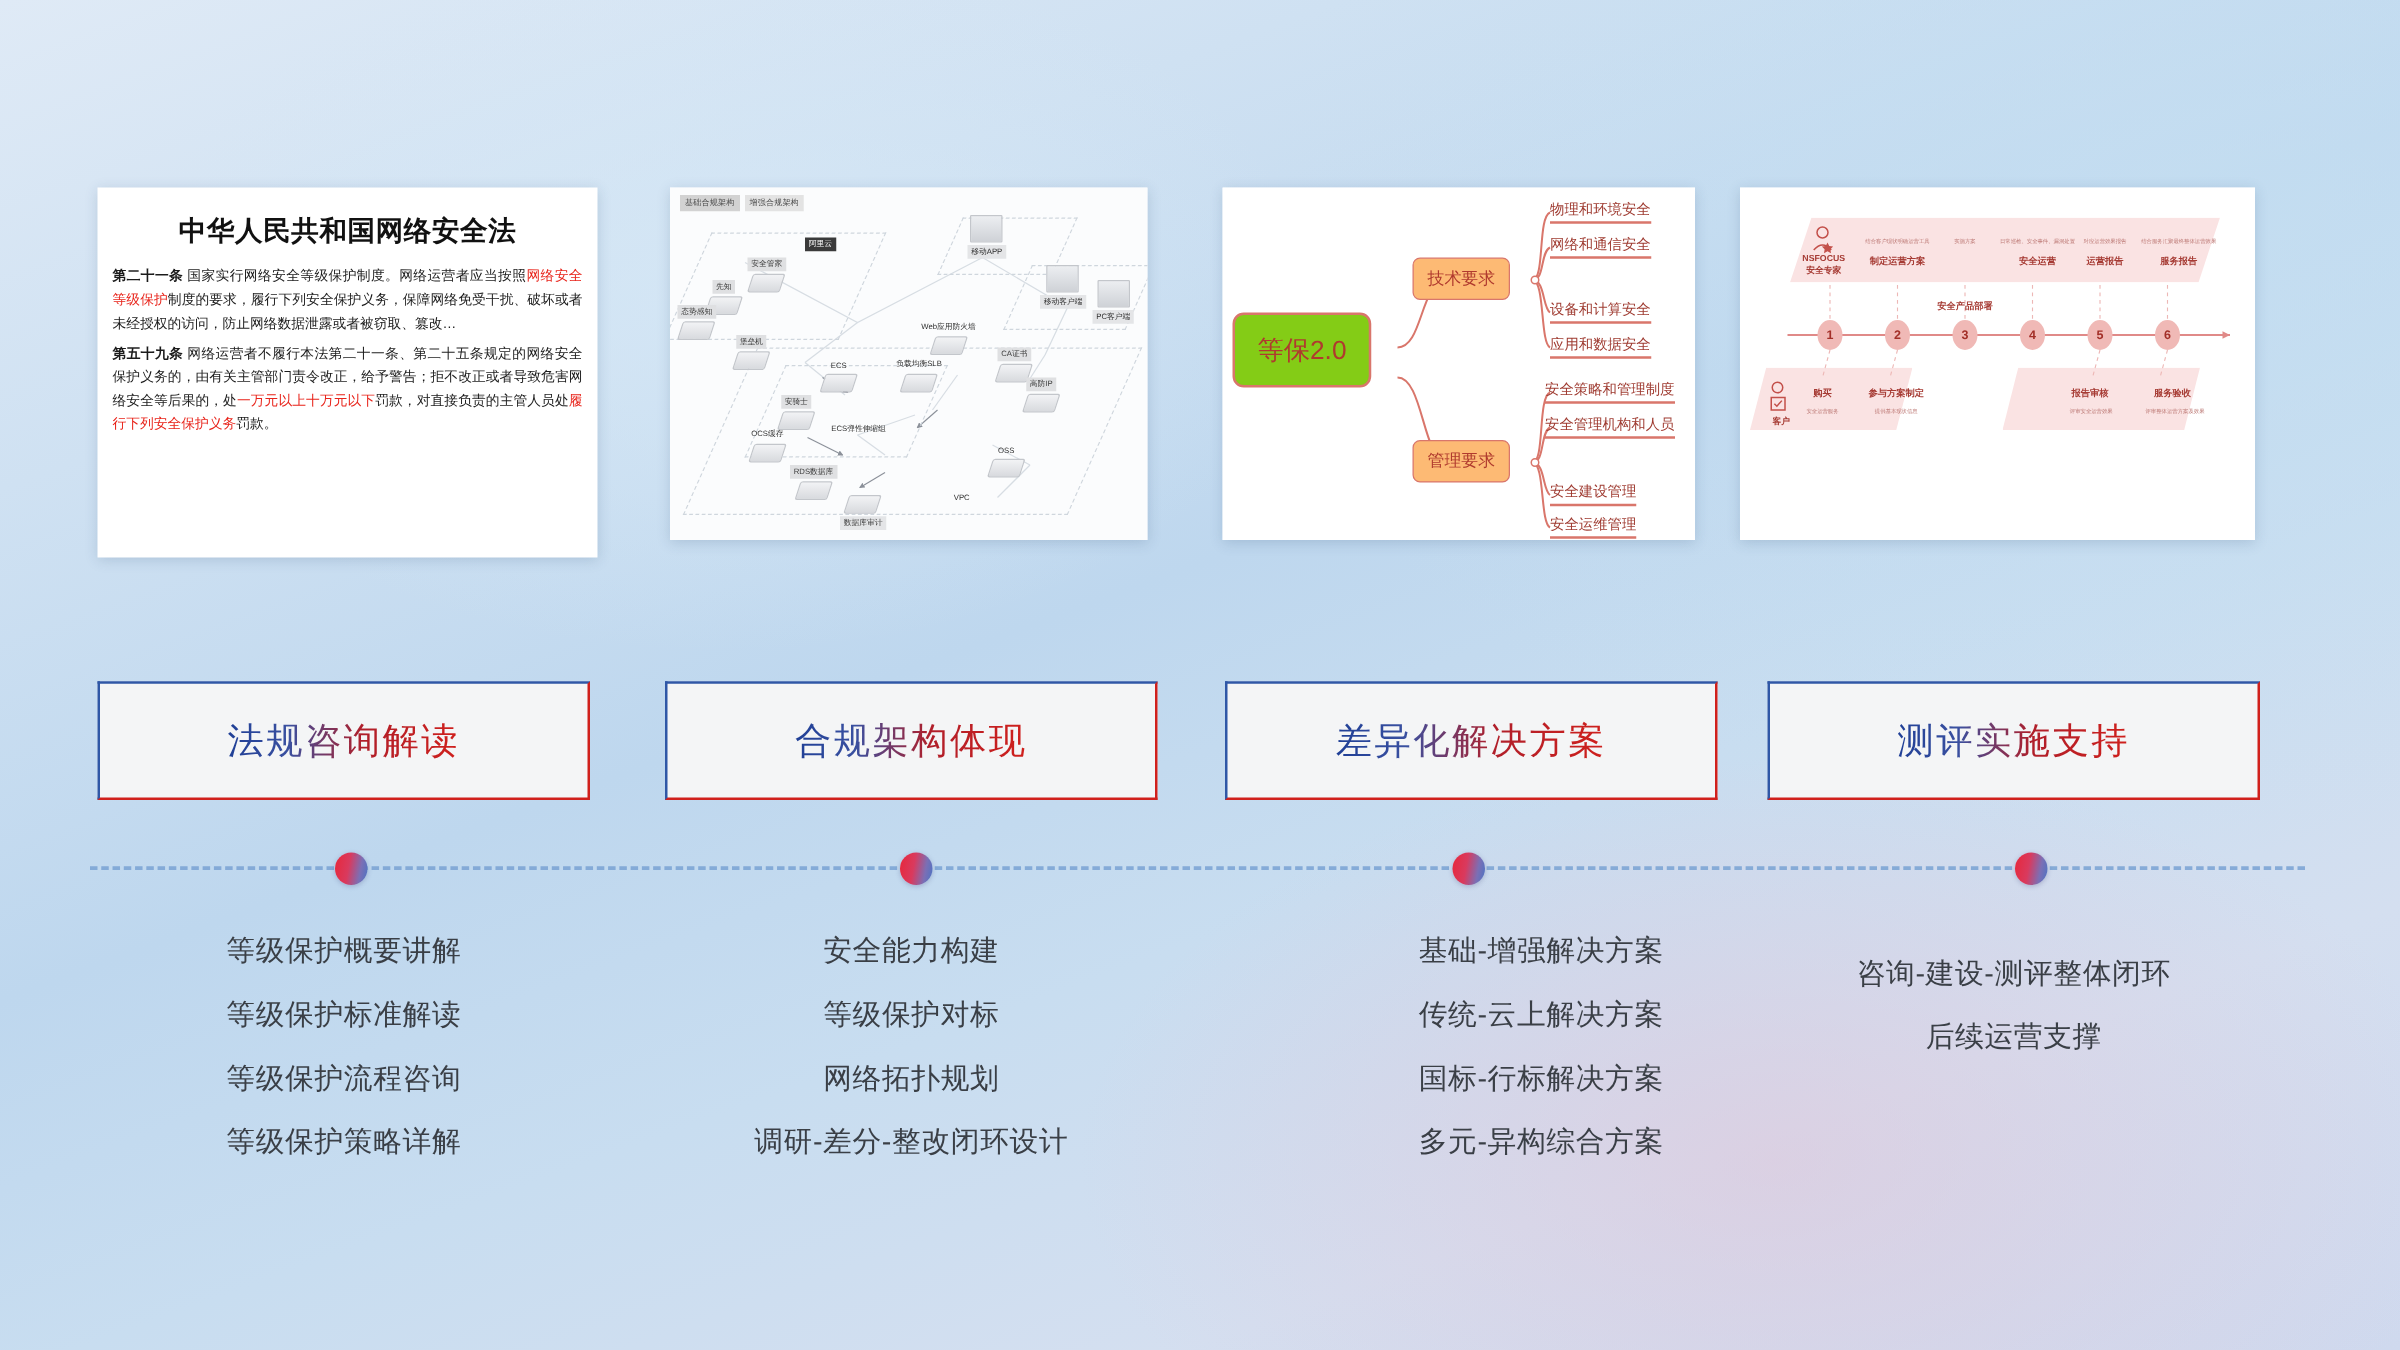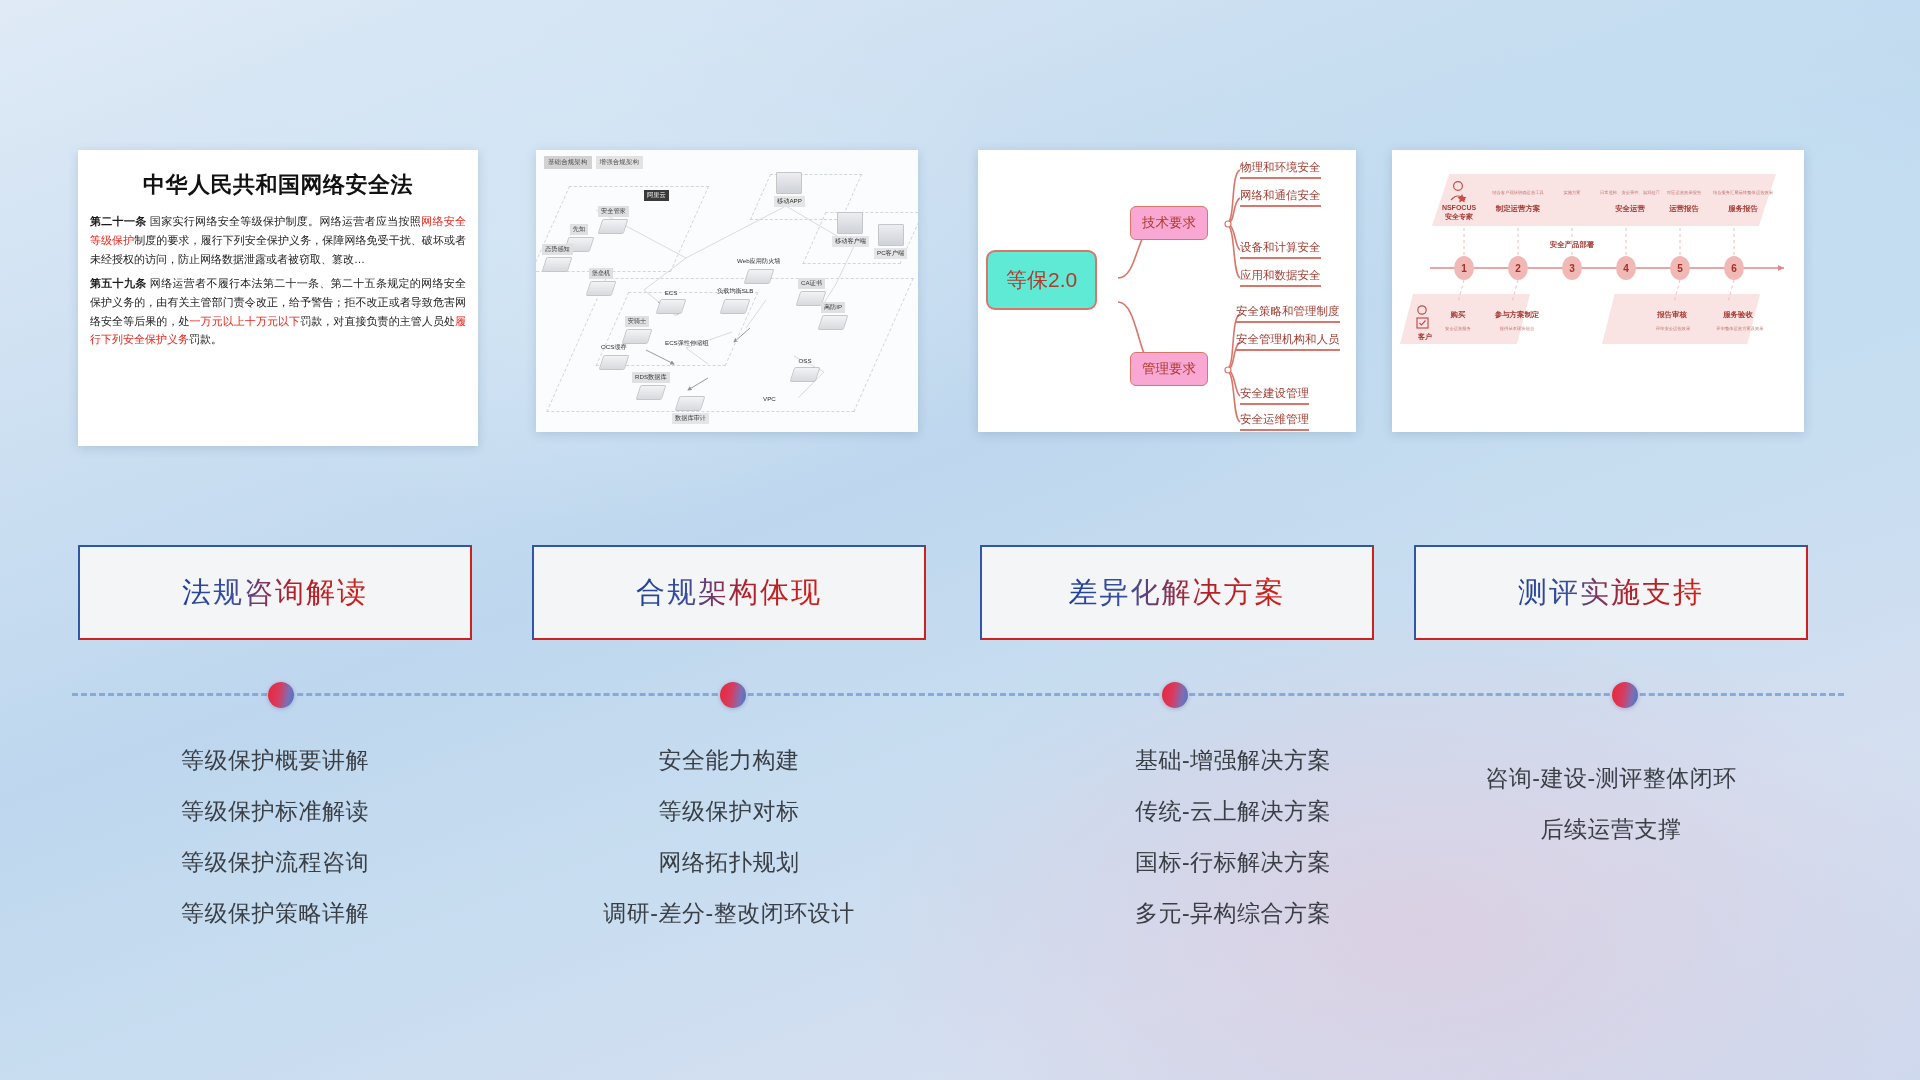--- a/index.html
+++ b/index.html
@@ -51,25 +51,25 @@
   .node .tag.below { margin:2px 0 0; background:#e4e5e7; }
   .arch svg { position:absolute; inset:0; width:100%; height:100%; }
 
   
   .mind { position:relative; width:100%; height:100%; background:#fff; }
   .mind svg { position:absolute; inset:0; width:100%; height:100%; }
   .mind .mroot, .mind .mbranch, .mind .mleaf {
     position:absolute; color:#c0392b; font-size:12px; white-space:nowrap; text-align:center;
   }
   .mind .mroot {
-    background:#5eead4; border:2.5px solid #d9766b; border-radius:9px;
+    background:#84cc16; border:2.5px solid #d9766b; border-radius:9px;
     font-size:21px; padding:14px 18px; color:#b03a2e;
   }
   .mind .mbranch {
-    background:#f9a8d4; border:1.6px solid #d9766b; border-radius:6px;
+    background:#fdba74; border:1.6px solid #d9766b; border-radius:6px;
     padding:7px 11px; font-size:13.5px; color:#b03a2e;
   }
   .mind .mleaf { font-size:11.5px; color:#9f3b31; padding-bottom:2px; border-bottom:2px solid #d9766b; }
 
   
   .nsf { position:relative; width:100%; height:100%; background:#fff; }
   .nsf svg { position:absolute; inset:0; width:100%; height:100%; }
   .nsf .band { position:absolute; background:#fae3e3; }
   .nsf .band.top { left:40px; top:24px; width:344px; height:52px; clip-path:polygon(5% 0,100% 0,95% 100%,0 100%); }
   .nsf .band.bl  { left:8px;  top:144px; width:130px; height:50px; clip-path:polygon(10% 0,100% 0,90% 100%,0 100%); }

